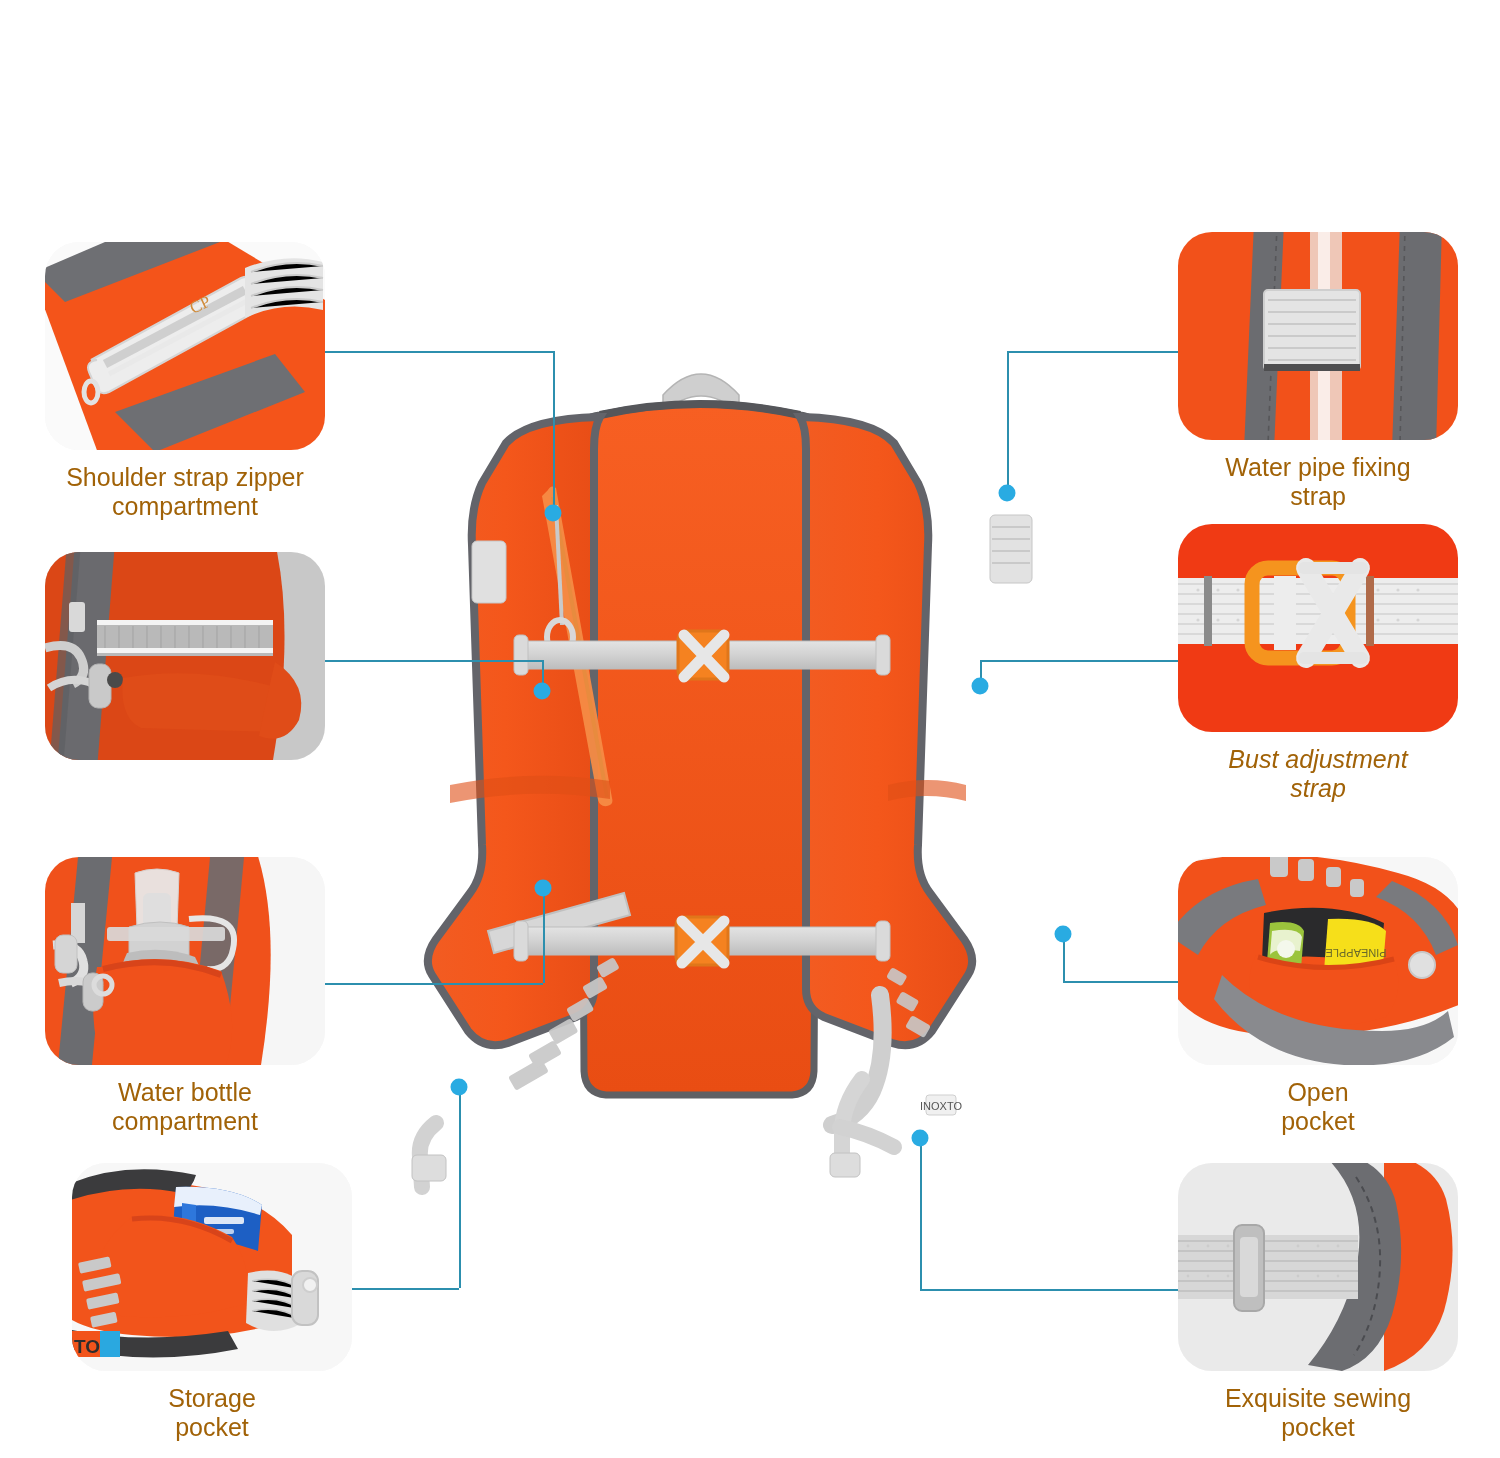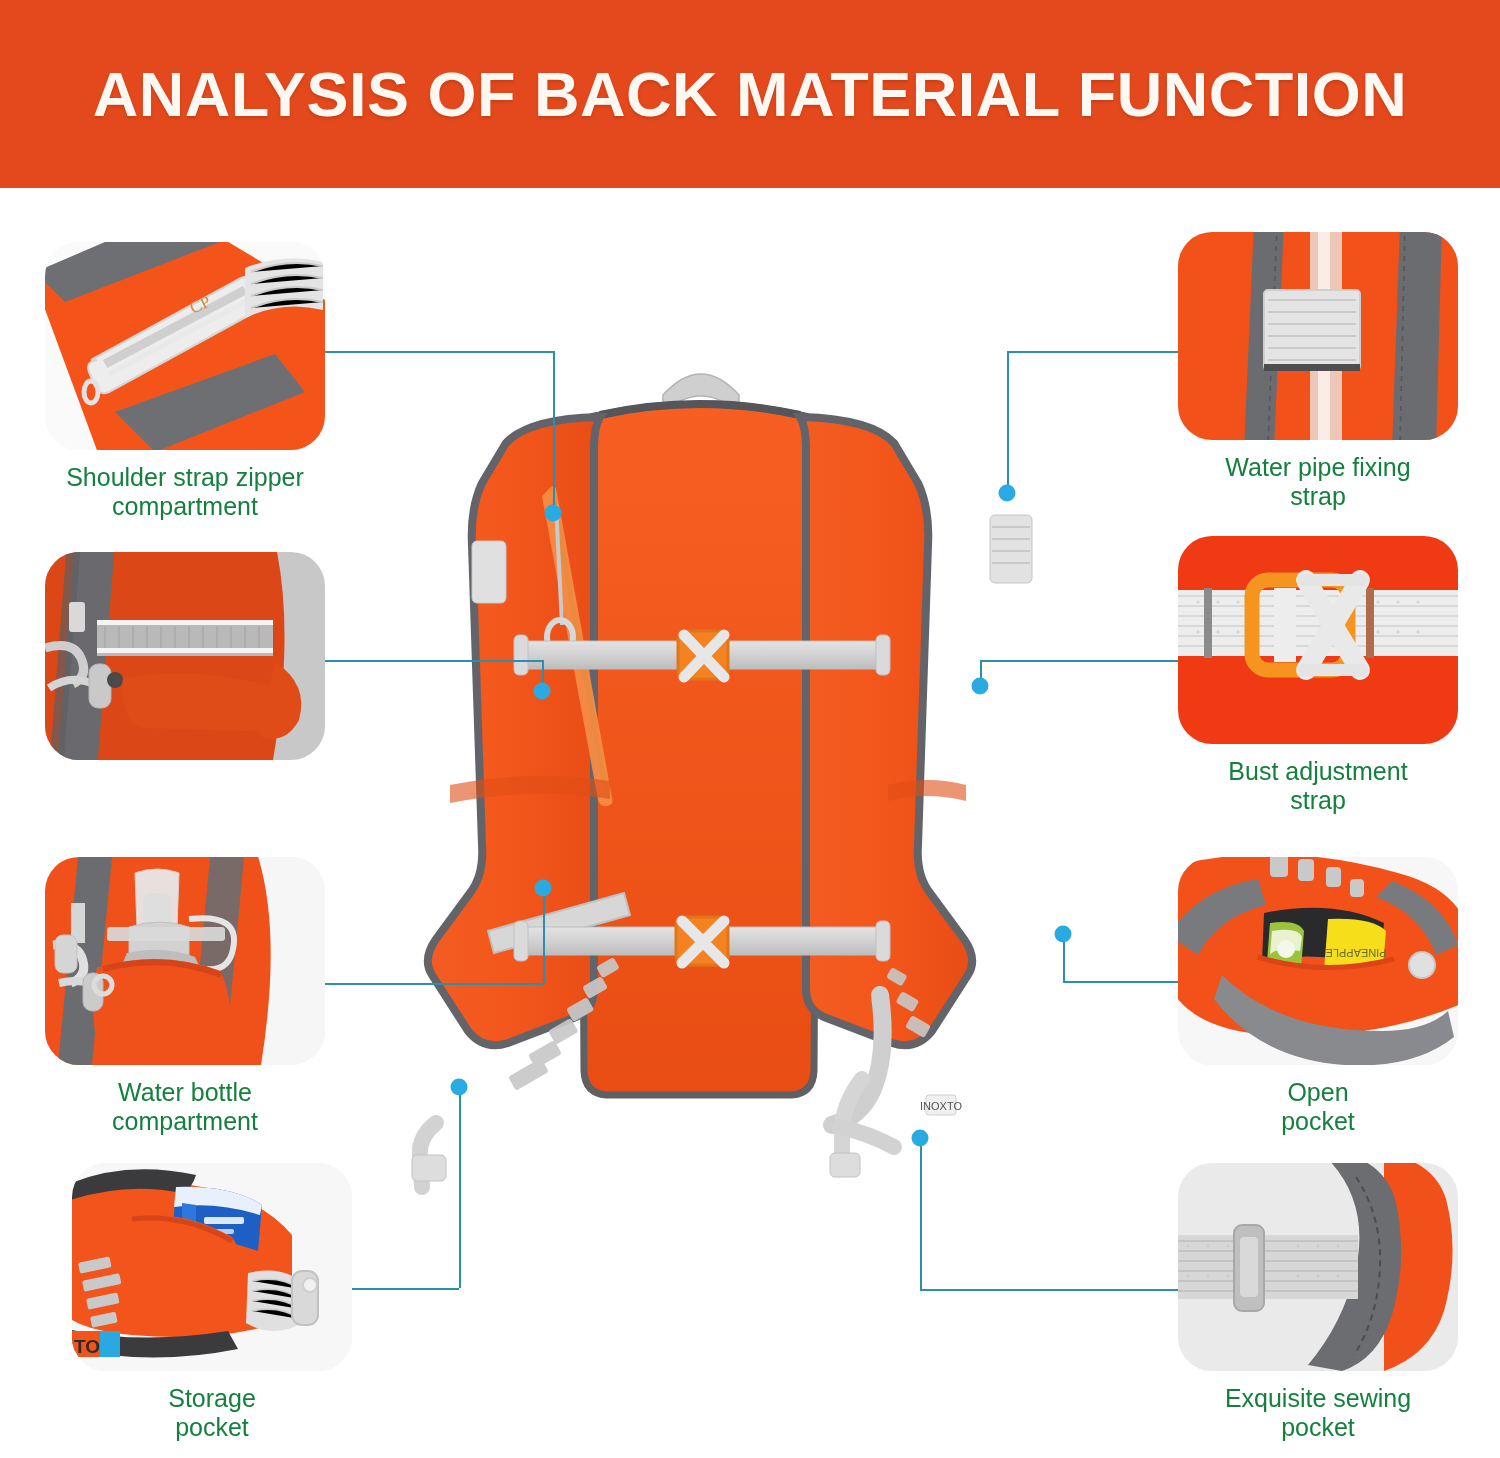--- a/index.html
+++ b/index.html
@@ -36,21 +36,21 @@
     border-radius: 34px;
     overflow: hidden;
     position: relative;
     background: #f7f7f7;
   }
   .callout .caption {
     margin-top: 13px;
     text-align: center;
     font-size: 25px;
     line-height: 1.17;
-    color: #15803d;
+    color: #a16207;
     font-family: "Liberation Sans", sans-serif;
   }
 
   
   .conn { position: absolute; background: #2C8FAE; }
   .conn.h { height: 2px; }
   .conn.v { width: 2px; }
   .dot {
     position: absolute; width: 17px; height: 17px;
     border-radius: 50%; background: #29ABE2;
@@ -58,23 +58,20 @@
   }
 
   
   #product { position: absolute; left: 410px; top: 355px; width: 680px; height: 900px; }
 </style>
 </head>
 <body>
 
 <div id="page">
 
-  <div class="header-banner">
-    <div class="header-title">ANALYSIS OF BACK MATERIAL FUNCTION</div>
-  </div>
 
   <div id="product">
     <svg width="680" height="900" viewBox="0 0 680 900">
       <defs>
         <linearGradient id="org" x1="0" y1="0" x2="1" y2="0">
           <stop offset="0" stop-color="#F25C22"></stop>
           <stop offset="0.45" stop-color="#F4571B"></stop>
           <stop offset="1" stop-color="#E84D16"></stop>
         </linearGradient>
         <linearGradient id="orgPanel" x1="0" y1="0" x2="0" y2="1">
@@ -358,21 +355,21 @@
         </g>
         <rect x="86" y="132" width="96" height="7" fill="#4E4E50"></rect>
       </svg>
     </div>
     <div class="caption">
       <div>Water pipe fixing</div>
       <div>strap</div>
     </div>
   </div>
 
-  <div class="callout" style="left:1178px; top:536px;">
+  <div class="callout" style="left:1178px; top:524px;font-style:italic;">
     <div class="thumb">
       <svg width="280" height="208" viewBox="0 0 280 208">
         <rect width="280" height="208" fill="#F03A14"></rect>
         <rect x="-10" y="54" width="300" height="66" fill="#EDEDED"></rect>
         <g stroke="#D2D2D2" stroke-width="1.5">
           <path d="M-10 60 h300"></path>
             <path d="M-10 70 h300"></path>
             <path d="M-10 80 h300"></path>
           <path d="M-10 90 h300"></path>
             <path d="M-10 100 h300"></path>

